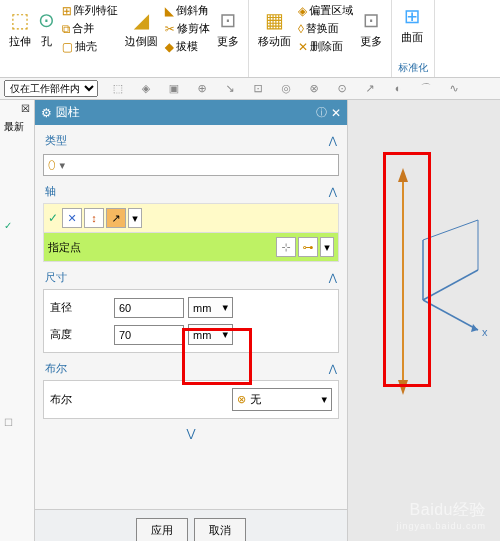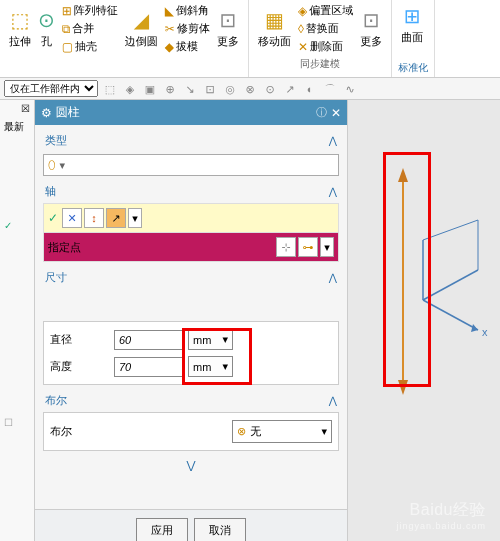--- a/index.html
+++ b/index.html
@@ -8,21 +8,21 @@
     .ribbon { display: flex; background: #fff; border-bottom: 1px solid #ccc; }
     .ribbon-group { display: flex; flex-direction: column; border-right: 1px solid #ddd; padding: 2px 6px 2px 6px; }
     .ribbon-row { display: flex; align-items: center; gap: 1px; }
     .ribbon-btn-large { display: flex; flex-direction: column; align-items: center; padding: 2px 3px; cursor: pointer; }
     .ribbon-btn-large .icon { font-size: 20px; margin-bottom: 2px; }
     .ribbon-btn-small { display: flex; align-items: center; gap: 2px; padding: 1px 3px; cursor: pointer; white-space: nowrap; }
     .ribbon-btn-small .icon { font-size: 12px; }
     .ribbon-label { text-align: center; font-size: 10px; color: #666; padding-top: 2px; }
     .ribbon-col { display: flex; flex-direction: column; gap: 1px; }
     
-    .toolbar { display: flex; align-items: flex-end; background: #f5f5f5; border-bottom: 1px solid #ccc; padding: 2px 4px; gap: 4px; }
+    .toolbar { display: flex; align-items: flex-start; background: #f5f5f5; border-bottom: 1px solid #ccc; padding: 2px 4px; gap: 12px; }
     .toolbar select { font-size: 10px; padding: 1px; }
     .toolbar-icon { width: 16px; height: 16px; display: inline-flex; align-items: center; justify-content: center; color: #888; cursor: pointer; }
     
     .main-area { display: flex; height: calc(100% - 90px); }
     .left-panel { width: 35px; background: #f8f8f8; border-right: 1px solid #ccc; }
     .left-panel .tree-item { padding: 3px 4px; font-size: 10px; }
     .check-green { color: #2a7; }
     
     .dialog-panel { width: 313px; background: #fff; border-right: 1px solid #ccc; display: flex; flex-direction: column; }
     .dialog-header { background: #4a8fb8; color: #fff; display: flex; align-items: center; padding: 4px 6px; gap: 4px; }
@@ -47,21 +47,21 @@
     .vector-btns { display: flex; gap: 2px; }
     .vector-btn { width: 20px; height: 20px; border: 1px solid #aaa; background: #fff; display: flex; align-items: center; justify-content: center; cursor: pointer; font-size: 11px; }
     .vector-btn.orange { background: #f5b860; }
     
     .point-row { display: flex; align-items: center; padding: 4px; gap: 4px; }
     .point-row .label { flex: 1; }
     .point-btns { display: flex; gap: 2px; }
     
     .dim-row { display: flex; align-items: center; padding: 3px 2px; gap: 4px; }
     .dim-row .label { width: 60px; }
-    .dim-row input { width: 70px; border: 1px solid #888; padding: 3px 4px; background: #fff; font-size: 11px; font-style: italic; }
+    .dim-row input { width: 70px; border: 1px solid #888; padding: 3px 4px; background: #fff; font-size: 11px; }
     .dim-row .unit-select { width: 45px; border: 1px solid #888; padding: 3px 4px; background: #fdfdfd; display: flex; justify-content: space-between; align-items: center; }
     
     .red-box-dims { position: absolute; border: 3px solid #e00; pointer-events: none; }
     .red-box-1 { top: 328px; left: 182px; width: 70px; height: 57px; }
     .red-box-2 { top: 152px; left: 383px; width: 48px; height: 235px; }
     
     .bool-row { display: flex; align-items: center; padding: 3px 2px; gap: 4px; }
     .bool-row .label { flex: 1; }
     .bool-select { width: 100px; border: 1px solid #888; padding: 3px 4px; background: #fff; display: flex; align-items: center; gap: 4px; }
     
@@ -147,21 +147,20 @@
         <div class="ribbon-btn-small">
             <span class="icon" style="color:#c80;">✕</span>
             <span>删除面</span>
           </div>
       </div>
       <div class="ribbon-btn-large">
         <span class="icon" style="color:#888;">⊡</span>
         <span>更多</span>
       </div>
     </div>
-    <div class="ribbon-label">同步建模</div>
   </div>
 
   <div class="ribbon-group">
     <div class="ribbon-row">
       <div class="ribbon-btn-large">
         <span class="icon" style="color:#4af;">⊞</span>
         <span>曲面</span>
       </div>
     </div>
     <div class="ribbon-label" style="color:#2a6fa8;margin-top:12px;">标准化</div>
@@ -226,36 +225,36 @@
         </div>
         <div class="vector-row">
           <span class="check">✓</span>
           <div class="vector-btns">
             <div class="vector-btn" style="color:#36c;">✕</div>
             <div class="vector-btn" style="color:#c40;">↕</div>
             <div class="vector-btn orange">↗</div>
             <div class="vector-btn" style="width:14px;">▾</div>
           </div>
         </div>
-        <div class="point-row" style="background:#be185d;border:1px solid #ddd;border-top:none;gap:44px;">
+        <div class="point-row" style="background:#bef264;border:1px solid #ddd;border-top:none;gap:44px;">
           <span class="label">指定点</span>
           <div class="point-btns">
             <div class="vector-btn" style="color:#888;">⊹</div>
             <div class="vector-btn" style="color:#c80;">⊶</div>
             <div class="vector-btn" style="width:14px;">▾</div>
           </div>
         </div>
       </div>
 
       <div class="section">
         <div class="section-header">
           <span>尺寸</span>
           <span class="chevron">⋀</span>
         </div>
-        <div class="section-content" style="position:relative;margin-top:32px;">
+        <div class="section-content" style="position:relative;">
           <div class="dim-row">
             <span class="label">直径</span>
             <input value="60" style="">
             <div class="unit-select">
                 <span>mm</span>
                 <span>▾</span>
               </div>
           </div>
           <div class="dim-row">
             <span class="label">高度</span>

